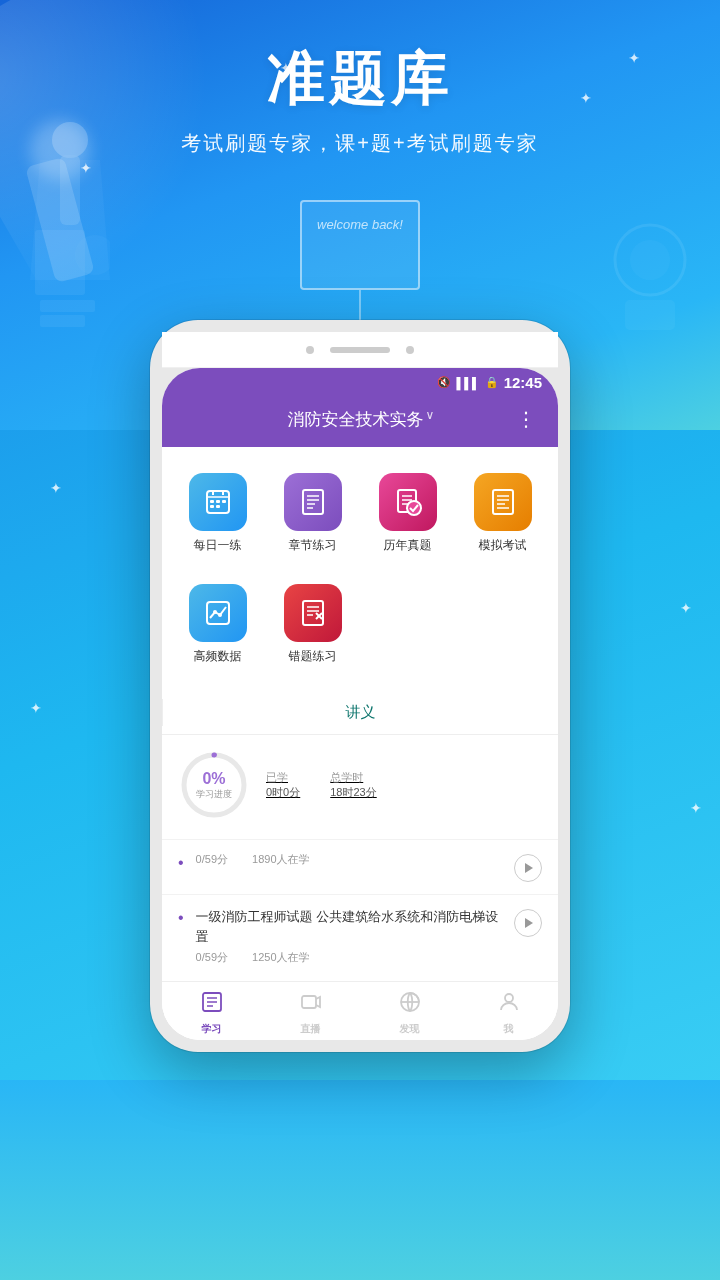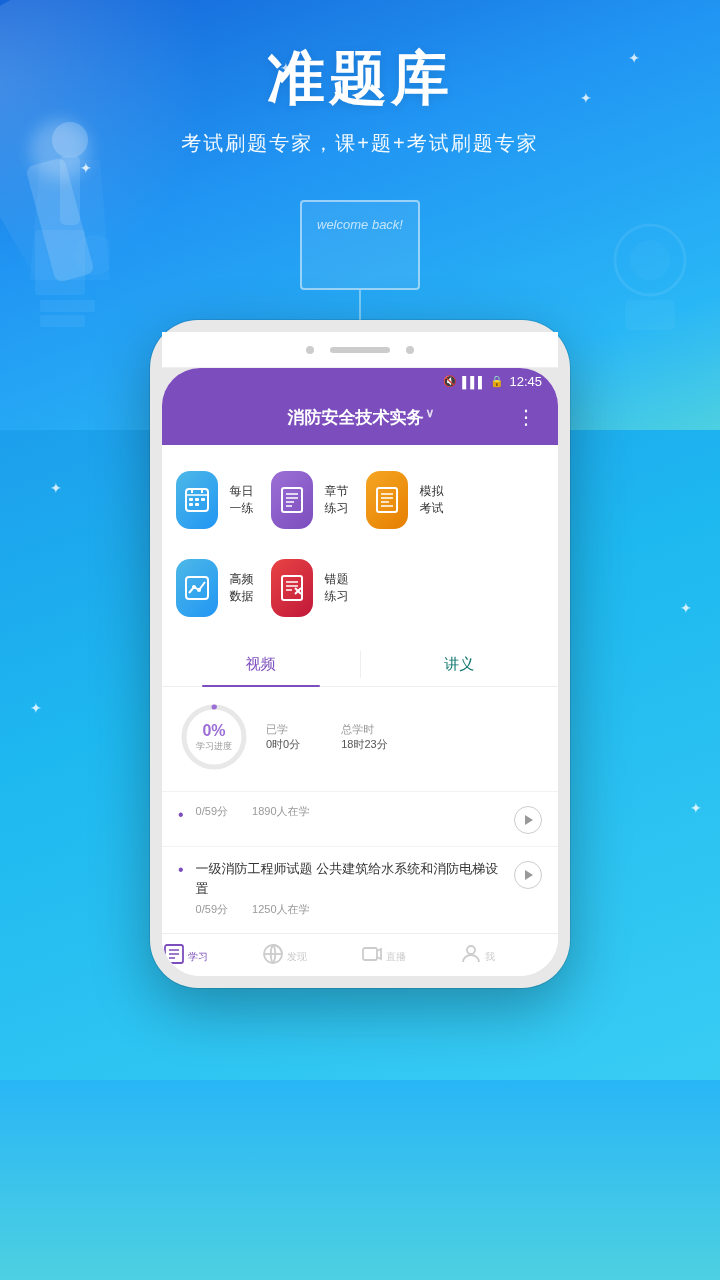--- a/index.html
+++ b/index.html
@@ -216,21 +216,21 @@
     .app-header {
       background: #7c4dbd;
       padding: 10px 20px 16px;
       display: flex;
       align-items: center;
       justify-content: space-between;
       color: #fff;
     }
     .app-header-title {
       font-size: 17px;
-      font-weight: 700;
+      font-weight: 400;
       display: flex;
       align-items: flex-start;
       gap: 2px;
     }
     .chevron-down {
       font-size: 12px;
       opacity: 0.8;
     }
     .more-dots {
       font-size: 20px;
@@ -245,20 +245,21 @@
 
     
     .feature-grid {
       padding: 18px 10px 10px;
       display: grid;
       grid-template-columns: repeat(4, 1fr);
       gap: 4px;
     }
     .feature-item {
       display: flex;
+      flex-direction: column;
       align-items: center;
       gap: 6px;
       padding: 8px 4px;
     }
     .feature-icon {
       width: 58px;
       height: 58px;
       border-radius: 14px;
       display: flex;
       align-items: center;
@@ -349,21 +350,22 @@
     .progress-info {
       flex: 1;
     }
     .subject-name {
       font-size: 14px;
       color: #333;
       margin-bottom: 6px;
     }
     .time-row {
       display: flex;
-      gap: 41px;
+      gap: 30px;
+      text-decoration: underline;
     }
     .time-item {}
     .time-label {
       font-size: 11px;
       color: #999;
     }
     .time-value {
       font-size: 11px;
       color: #555;
     }
@@ -425,23 +427,24 @@
     
     .bottom-nav {
       background: #fff;
       border-top: 1px solid #eee;
       display: flex;
       padding: 8px 0 4px;
     }
     .nav-item {
       flex: 1;
       display: flex;
-      flex-direction: row;
+      flex-direction: column;
       align-items: center;
       gap: 2px;
+      font-weight: bold;
     }
     .nav-icon {
       font-size: 22px;
       color: #ccc;
     }
     .nav-icon.active-icon {
       color: #7c4dbd;
     }
     .nav-label {
       font-size: 10px;
@@ -537,21 +540,21 @@
       <div class="camera-dot"></div>
     </div>
 
     <div class="phone-inner">
 
       <div class="status-bar">
         <div class="status-icons">
           <span style="font-size:11px;">🔇</span>
           <span style="font-size:11px;">▌▌▌</span>
           <span style="font-size:11px;">🔒</span>
-          <span style="font-size:13px; font-weight:400;">12:45</span>
+          <span style="font-size:15px; font-weight:700;">12:45</span>
         </div>
       </div>
 
       <div class="app-header">
         <div style="width:24px;"></div>
         <div class="app-header-title">
           <span>消防安全技术实务</span>
           <span class="chevron-down">∨</span>
         </div>
         <div class="more-dots" style="color:#fff; font-size:20px; cursor:pointer;">⋮</div>
@@ -584,20 +587,33 @@
                 <rect x="5" y="3" width="20" height="24" rx="2" fill="none" stroke="white" stroke-width="2"></rect>
                 <line x1="9" y1="9" x2="21" y2="9" stroke="white" stroke-width="1.5"></line>
                 <line x1="9" y1="13" x2="21" y2="13" stroke="white" stroke-width="1.5"></line>
                 <line x1="9" y1="17" x2="17" y2="17" stroke="white" stroke-width="1.5"></line>
                 <line x1="9" y1="21" x2="15" y2="21" stroke="white" stroke-width="1.5"></line>
               </svg>
             </div>
             <span class="feature-label">章节练习</span>
           </div>
 
+          <div class="feature-item">
+            <div class="feature-icon" style="background: linear-gradient(135deg, #e84899, #c0185f);">
+              <svg width="30" height="30" viewBox="0 0 30 30" fill="white">
+                <rect x="5" y="3" width="18" height="22" rx="2" fill="none" stroke="white" stroke-width="2"></rect>
+                <line x1="9" y1="9" x2="19" y2="9" stroke="white" stroke-width="1.5"></line>
+                <line x1="9" y1="13" x2="19" y2="13" stroke="white" stroke-width="1.5"></line>
+                <line x1="9" y1="17" x2="15" y2="17" stroke="white" stroke-width="1.5"></line>
+                <circle cx="21" cy="21" r="7" fill="#e84899" stroke="white" stroke-width="2"></circle>
+                <polyline points="17,21 20,24 25,18" stroke="white" stroke-width="2" fill="none"></polyline>
+              </svg>
+            </div>
+            <span class="feature-label">历年真题</span>
+          </div>
 
           <div class="feature-item">
             <div class="feature-icon" style="background: linear-gradient(135deg, #f5a623, #e67e00);">
               <svg width="30" height="30" viewBox="0 0 30 30" fill="white">
                 <rect x="5" y="3" width="20" height="24" rx="2" fill="none" stroke="white" stroke-width="2"></rect>
                 <line x1="9" y1="9" x2="21" y2="9" stroke="white" stroke-width="1.5"></line>
                 <line x1="9" y1="13" x2="21" y2="13" stroke="white" stroke-width="1.5"></line>
                 <line x1="9" y1="17" x2="17" y2="17" stroke="white" stroke-width="1.5"></line>
                 <line x1="9" y1="21" x2="21" y2="21" stroke="white" stroke-width="1.5"></line>
               </svg>
@@ -629,23 +645,20 @@
                 <line x1="9" y1="17" x2="15" y2="17" stroke="white" stroke-width="1.5"></line>
                 <line x1="18" y1="15" x2="24" y2="21" stroke="white" stroke-width="2"></line>
                 <line x1="24" y1="15" x2="18" y2="21" stroke="white" stroke-width="2"></line>
               </svg>
             </div>
             <span class="feature-label">错题练习</span>
           </div>
         </div>
 
         <div class="tabs-bar">
-          <div class="tab-item active">
-            <span>视频</span>
-          </div>
           <div class="tab-divider"></div>
           <div class="tab-item">
             <span>讲义</span>
           </div>
         </div>
 
         <div class="progress-section">
           <div class="circle-progress">
             <svg width="72" height="72" viewBox="0 0 72 72">
               <circle cx="36" cy="36" r="30" fill="none" stroke="#e8e8e8" stroke-width="5"></circle>
@@ -711,43 +724,43 @@
                 <line x1="7" y1="12" x2="17" y2="12" stroke="#7c4dbd" stroke-width="1.5"></line>
                 <line x1="7" y1="16" x2="13" y2="16" stroke="#7c4dbd" stroke-width="1.5"></line>
               </svg>
             </div>
             <span class="nav-label active-label">学习</span>
           </div>
 
           <div class="nav-item">
             <div class="nav-icon">
               <svg width="24" height="24" viewBox="0 0 24 24" fill="none" stroke="#ccc" stroke-width="1.8">
+                <rect x="3" y="6" width="14" height="12" rx="2"></rect>
+                <polyline points="17,9 21,7 21,17 17,15"></polyline>
+              </svg>
+            </div>
+            <span class="nav-label">直播</span>
+          </div>
+
+          <div class="nav-item">
+            <div class="nav-icon">
+              <svg width="24" height="24" viewBox="0 0 24 24" fill="none" stroke="#ccc" stroke-width="1.8">
                 <circle cx="12" cy="12" r="9"></circle>
                 <path d="M12 3 A9 9 0 0 1 21 12" stroke="#ccc"></path>
                 <line x1="3" y1="12" x2="21" y2="12" stroke="#ccc"></line>
                 <path d="M12 3 C9 7 9 17 12 21" stroke="#ccc"></path>
                 <path d="M12 3 C15 7 15 17 12 21" stroke="#ccc"></path>
               </svg>
             </div>
             <span class="nav-label">发现</span>
           </div>
 
           <div class="nav-item">
             <div class="nav-icon">
               <svg width="24" height="24" viewBox="0 0 24 24" fill="none" stroke="#ccc" stroke-width="1.8">
-                <rect x="3" y="6" width="14" height="12" rx="2"></rect>
-                <polyline points="17,9 21,7 21,17 17,15"></polyline>
-              </svg>
-            </div>
-            <span class="nav-label">直播</span>
-          </div>
-
-          <div class="nav-item">
-            <div class="nav-icon">
-              <svg width="24" height="24" viewBox="0 0 24 24" fill="none" stroke="#ccc" stroke-width="1.8">
                 <circle cx="12" cy="8" r="4"></circle>
                 <path d="M4 20 C4 16 8 13 12 13 C16 13 20 16 20 20"></path>
               </svg>
             </div>
             <span class="nav-label">我</span>
           </div>
         </div>
 
       </div>
     </div>

